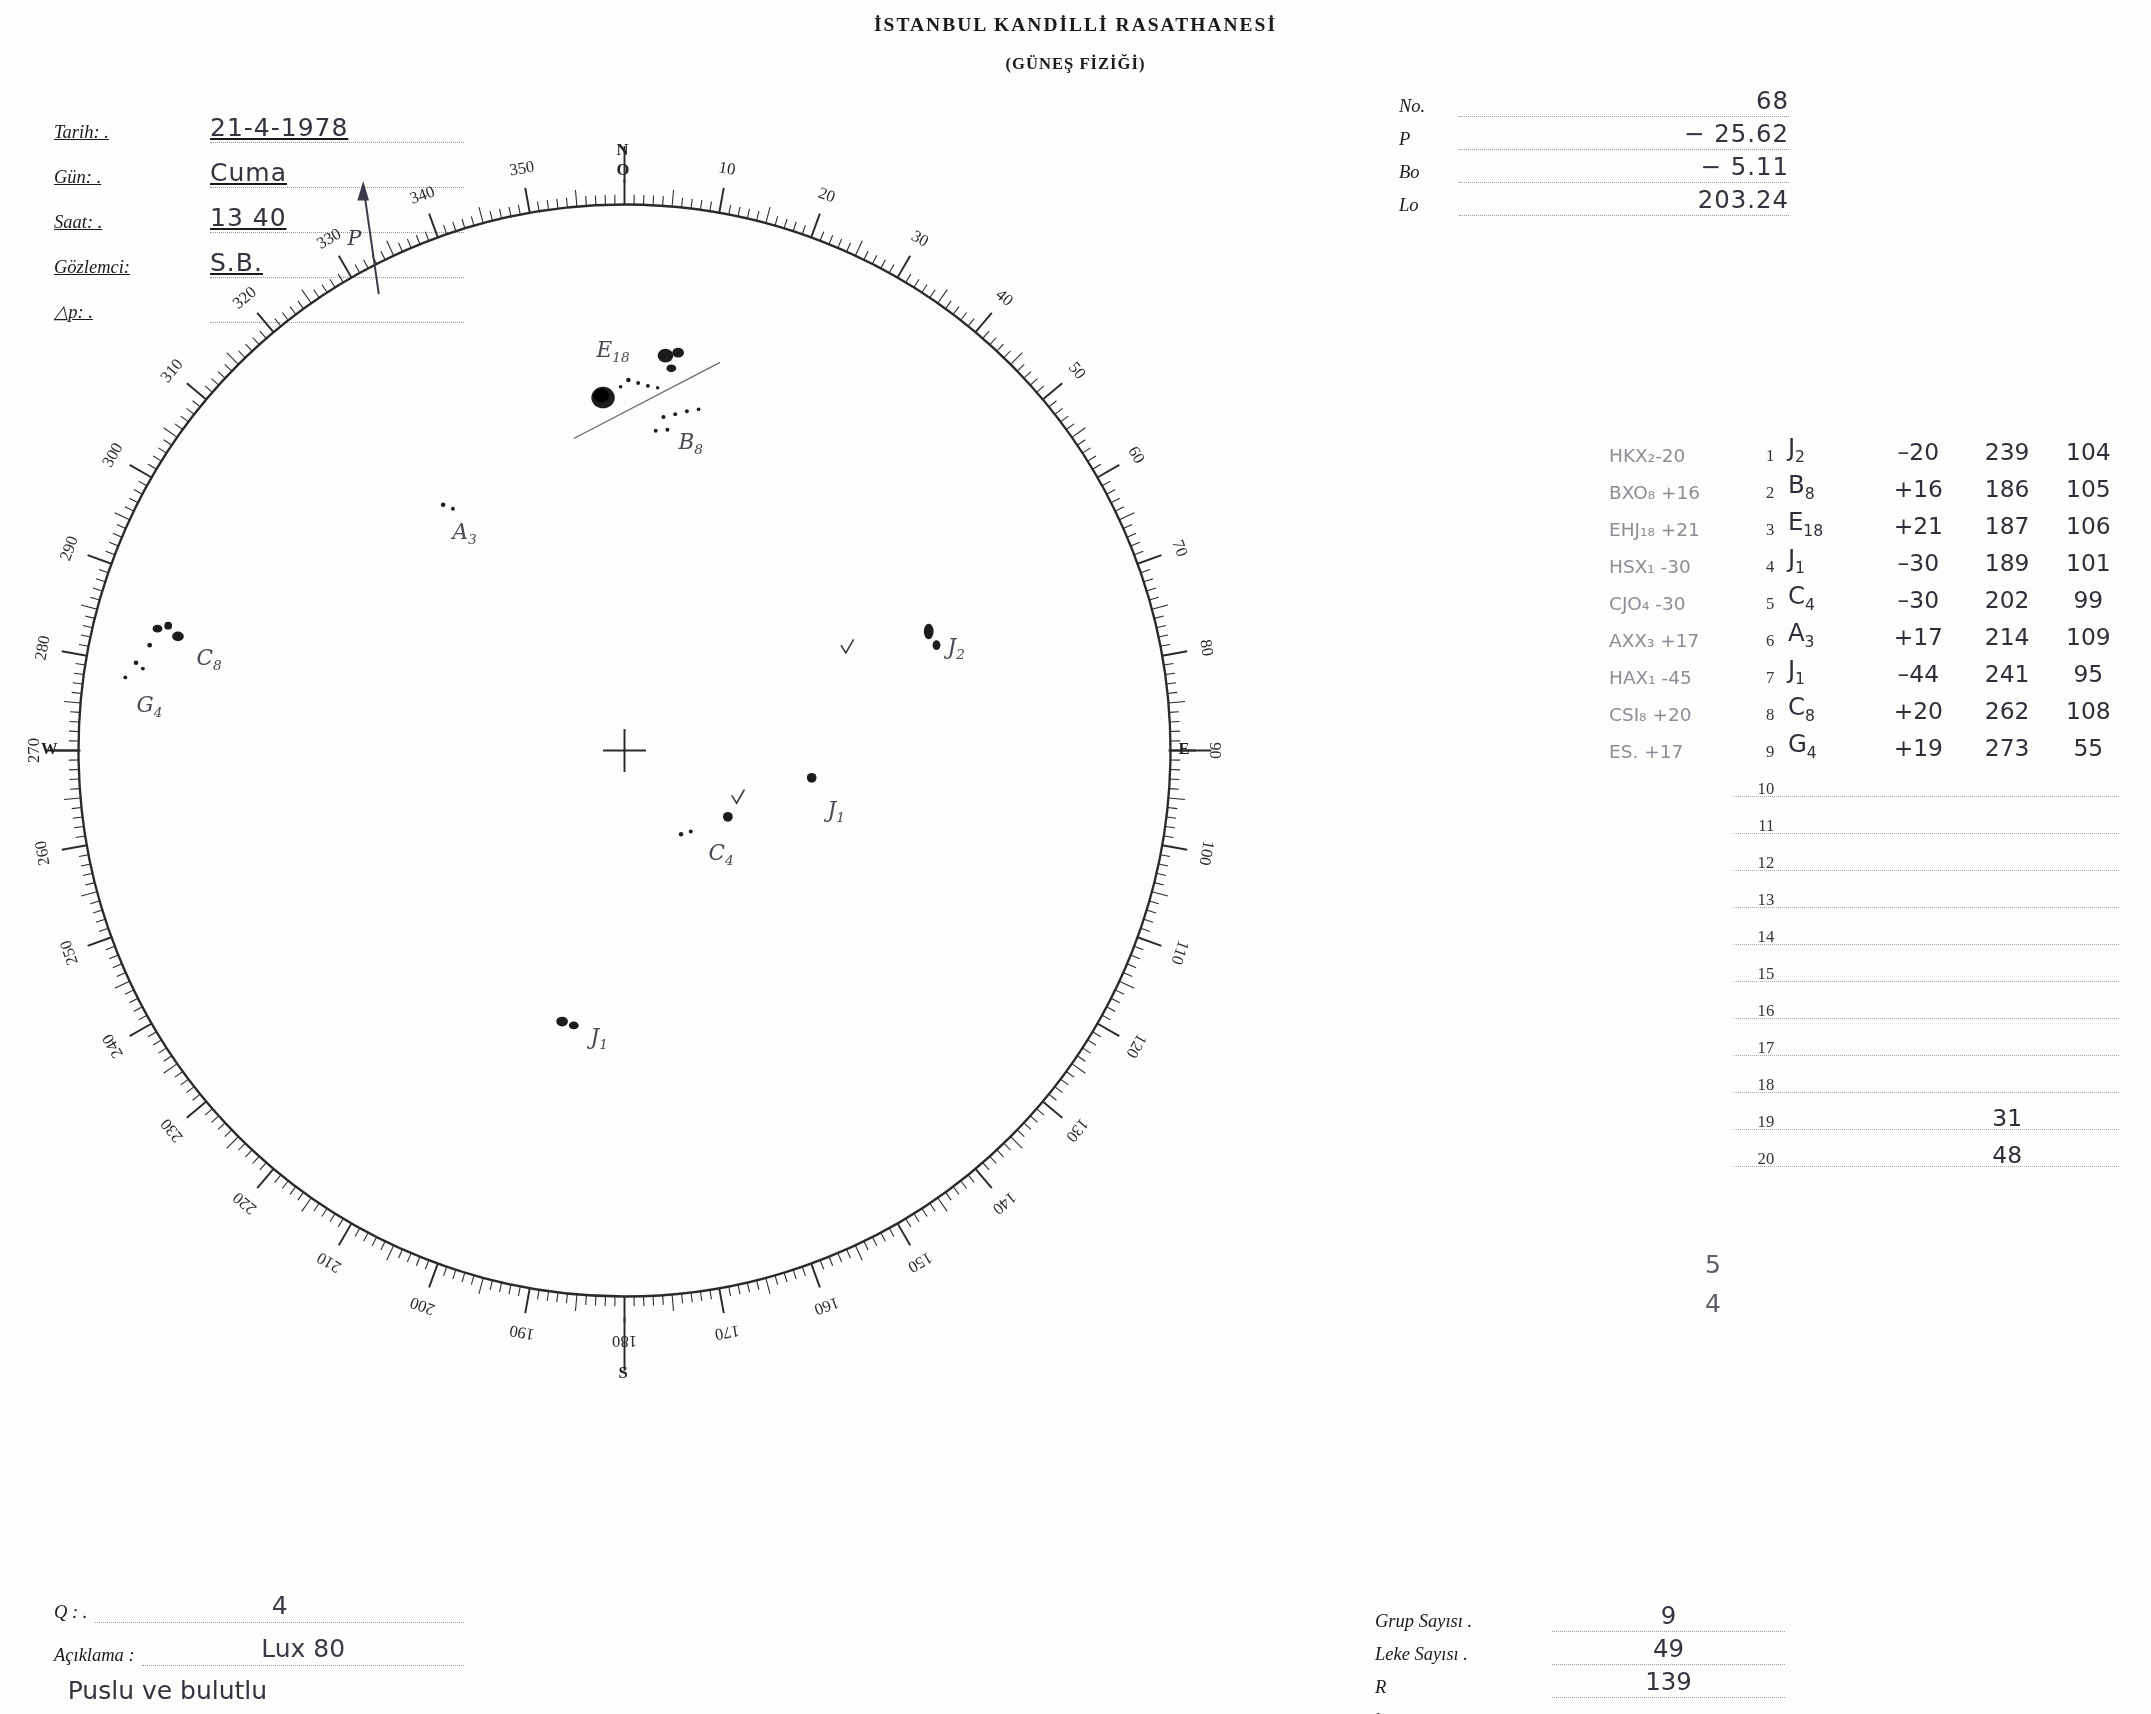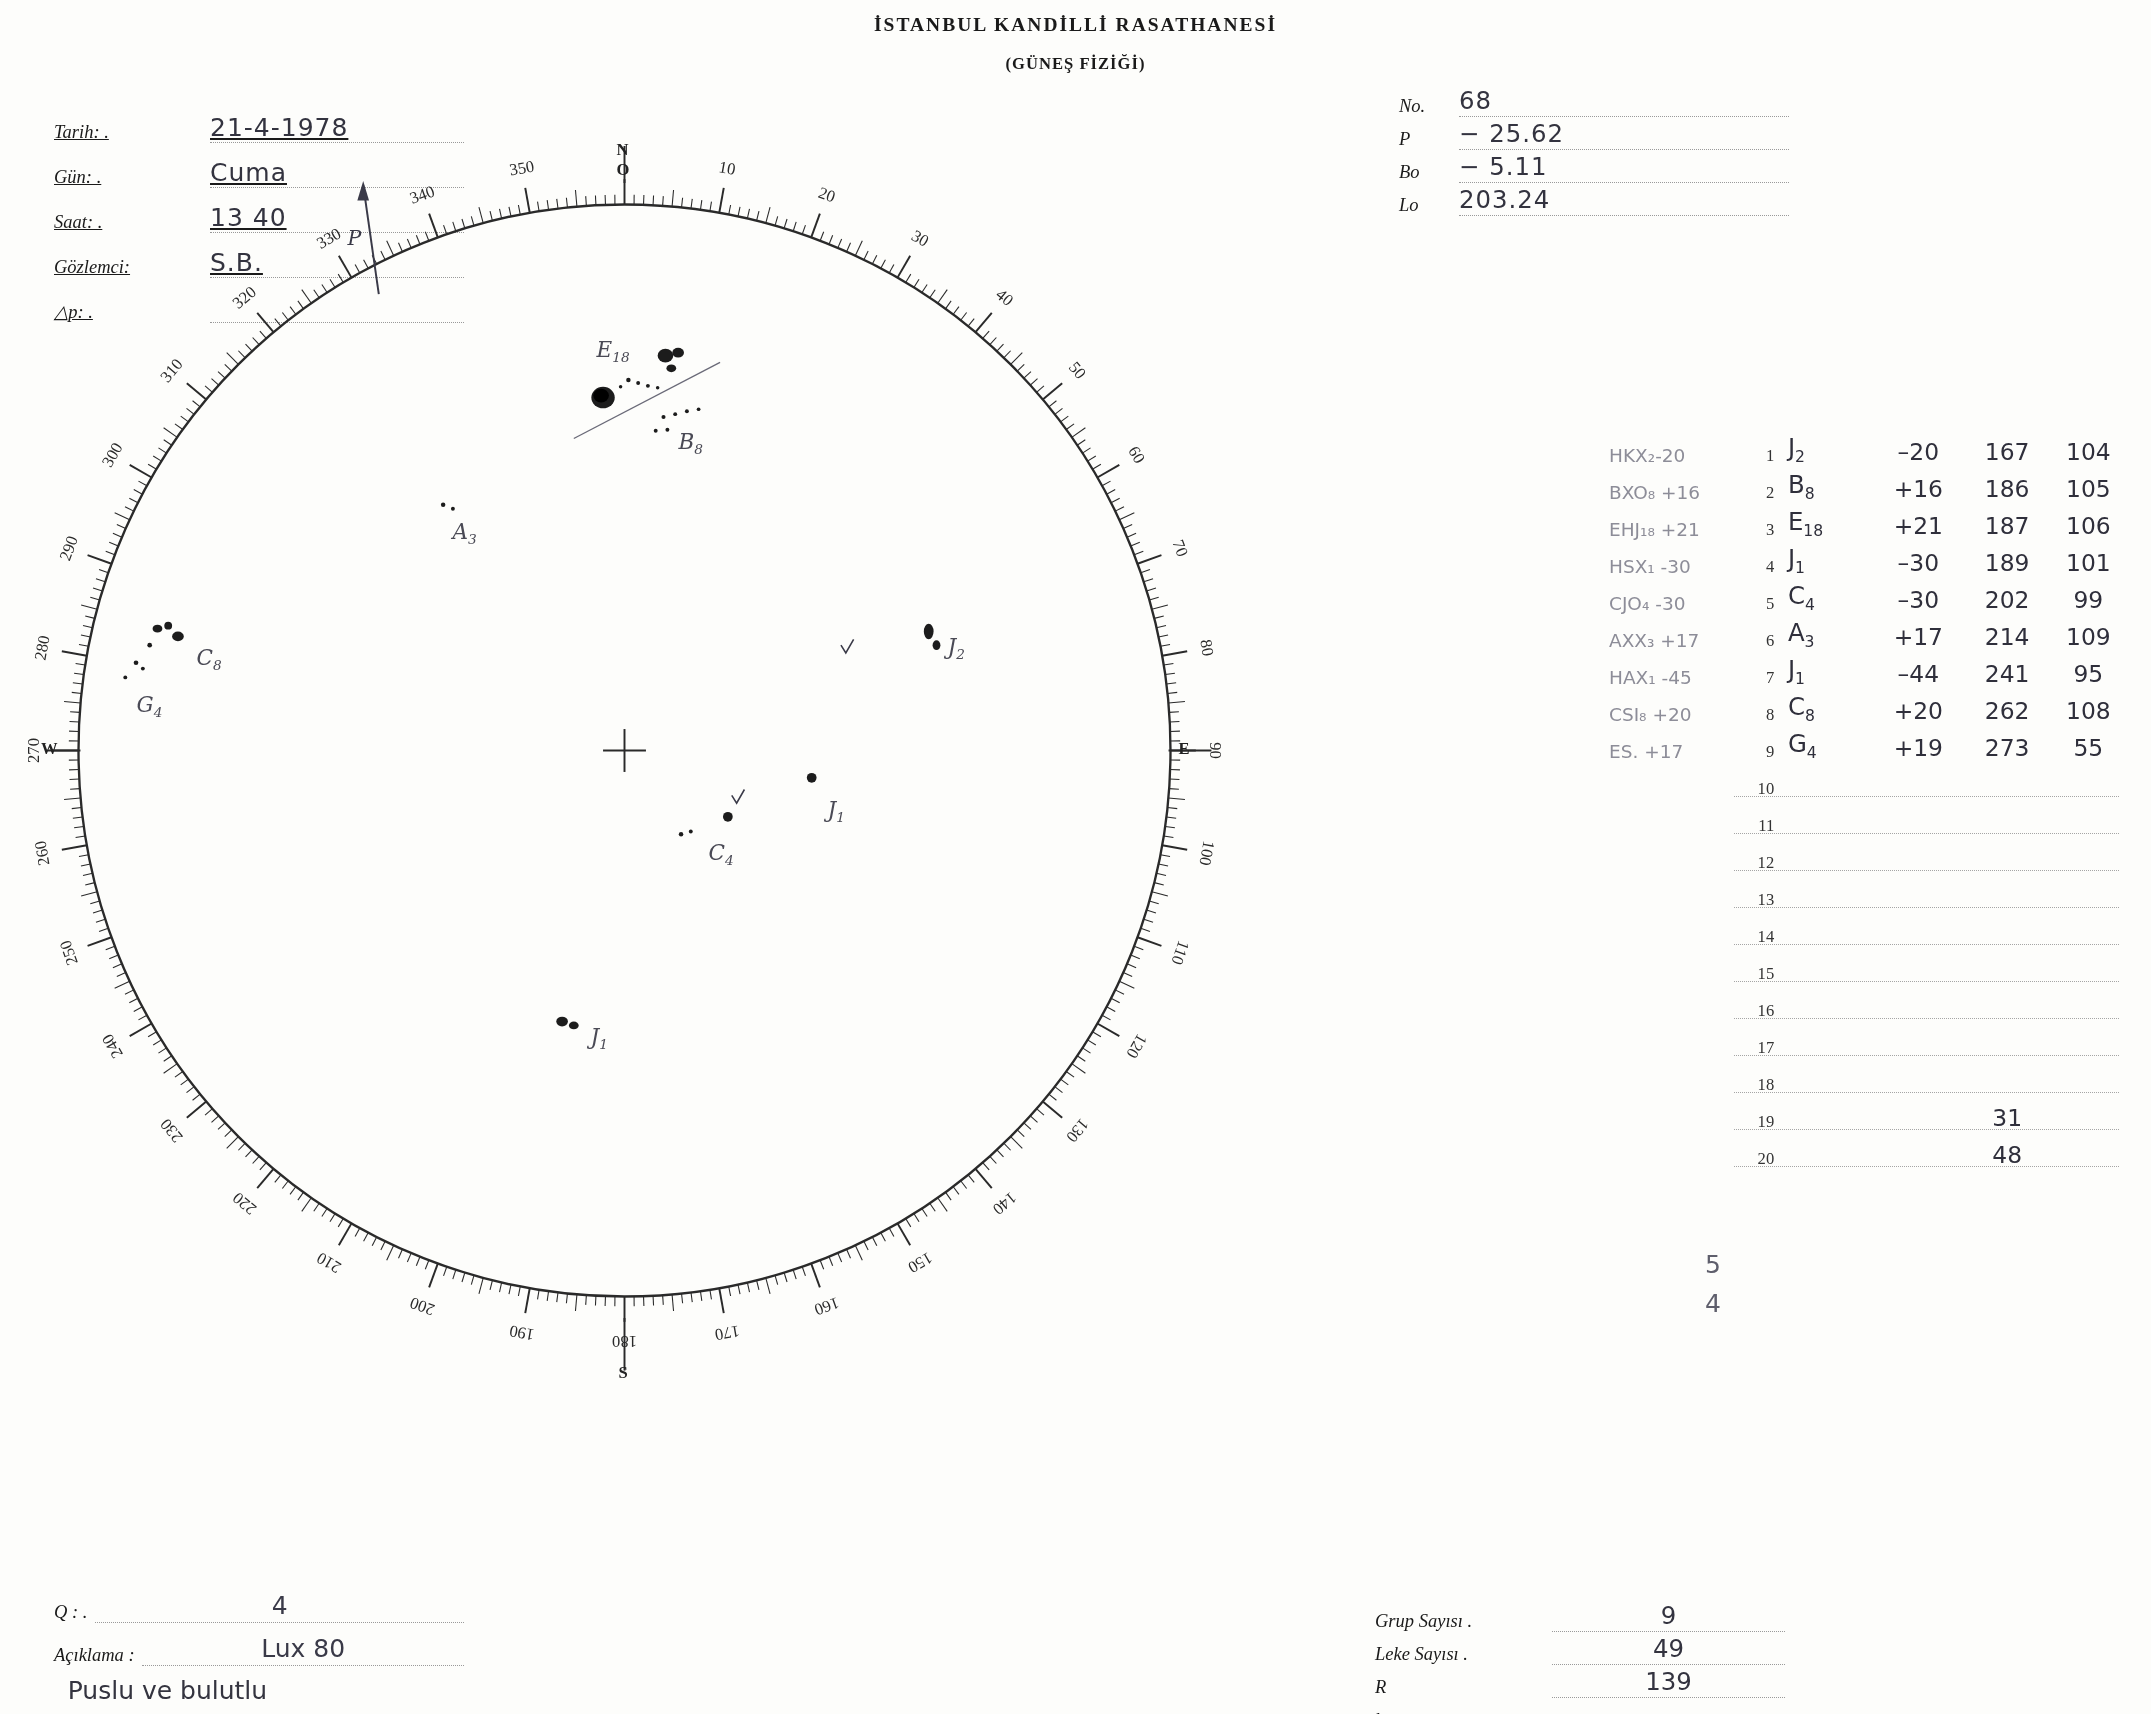--- a/index.html
+++ b/index.html
@@ -19,21 +19,21 @@
   .form-left{position:absolute;left:54px;top:98px;width:410px;text-decoration:underline;}
   .frow{display:flex;align-items:flex-end;height:45px;}
   .flabel{width:129px;font-family:"Liberation Serif",serif;font-style:italic;font-size:18.5px;}
   .fval{flex:1;border-bottom:1px dotted #999;padding-bottom:2px;font-size:25px;line-height:1;margin-left:27px;}
   .fval span{font-family:"DejaVu Sans",sans-serif;color:#33333f;letter-spacing:1px;}
 
   
   .form-right{position:absolute;left:1399px;top:84px;width:390px;}
   .rrow{display:flex;align-items:flex-end;height:33px;}
   .rlabel{width:60px;font-family:"Liberation Serif",serif;font-style:italic;font-size:18.5px;}
-  .rval{flex:1;border-bottom:1px dotted #9a9a9a;padding-bottom:1px;text-align:left;font-size:24.4px;}
+  .rval{flex:1;border-bottom:1px dotted #9a9a9a;padding-bottom:1px;text-align:right;font-size:24.4px;}
   .rval span{font-family:"DejaVu Sans",sans-serif;color:#33333f;letter-spacing:1px;}
 
   
   .disc-wrap{position:absolute;left:19.5px;top:146px;width:1599px;height:1560px;}
   svg.disc{position:absolute;left:0;top:0;}
 
   
   .slabel{position:absolute;font-family:"DejaVu Serif",serif;font-style:italic;color:#4a4a55;font-size:21.5px;}
   .slabel sub{font-size:13.7px;}
 
@@ -613,21 +613,21 @@
     <div class="cardinal" style="left:21.5px;top:593px;">W</div>
     <div class="cardinal" style="left:1159px;top:593px;">E</div>
   </div>
 
   <div class="tbl">
       <div class="trow">
         <div class="t-pen">HKX₂-20</div>
         <div class="t-idx">1</div>
         <div class="t-grp">J<sub>2</sub></div>
         <div class="t-a">–20</div>
-        <div class="t-b">167</div>
+        <div class="t-b">239</div>
         <div class="t-c">104</div>
       </div>
       <div class="trow">
         <div class="t-pen">BXO₈ +16</div>
         <div class="t-idx">2</div>
         <div class="t-grp">B<sub>8</sub></div>
         <div class="t-a">+16</div>
         <div class="t-b">186</div>
         <div class="t-c">105</div>
       </div>

